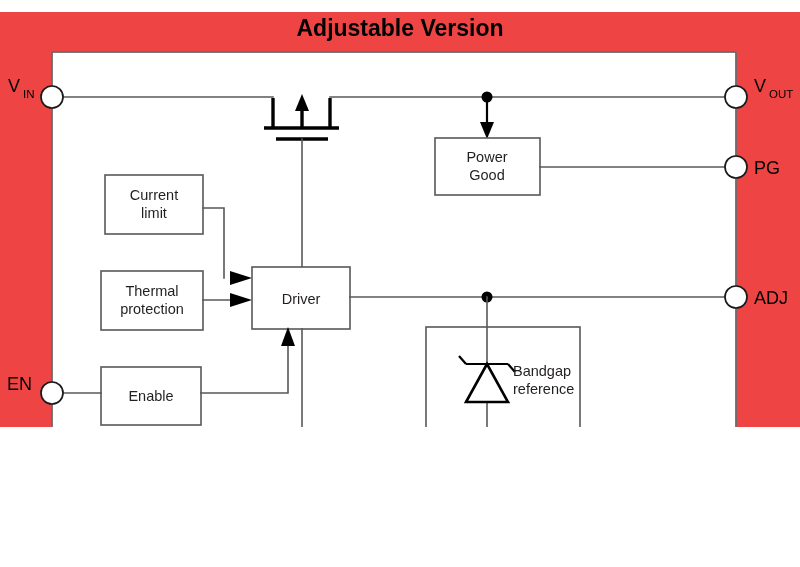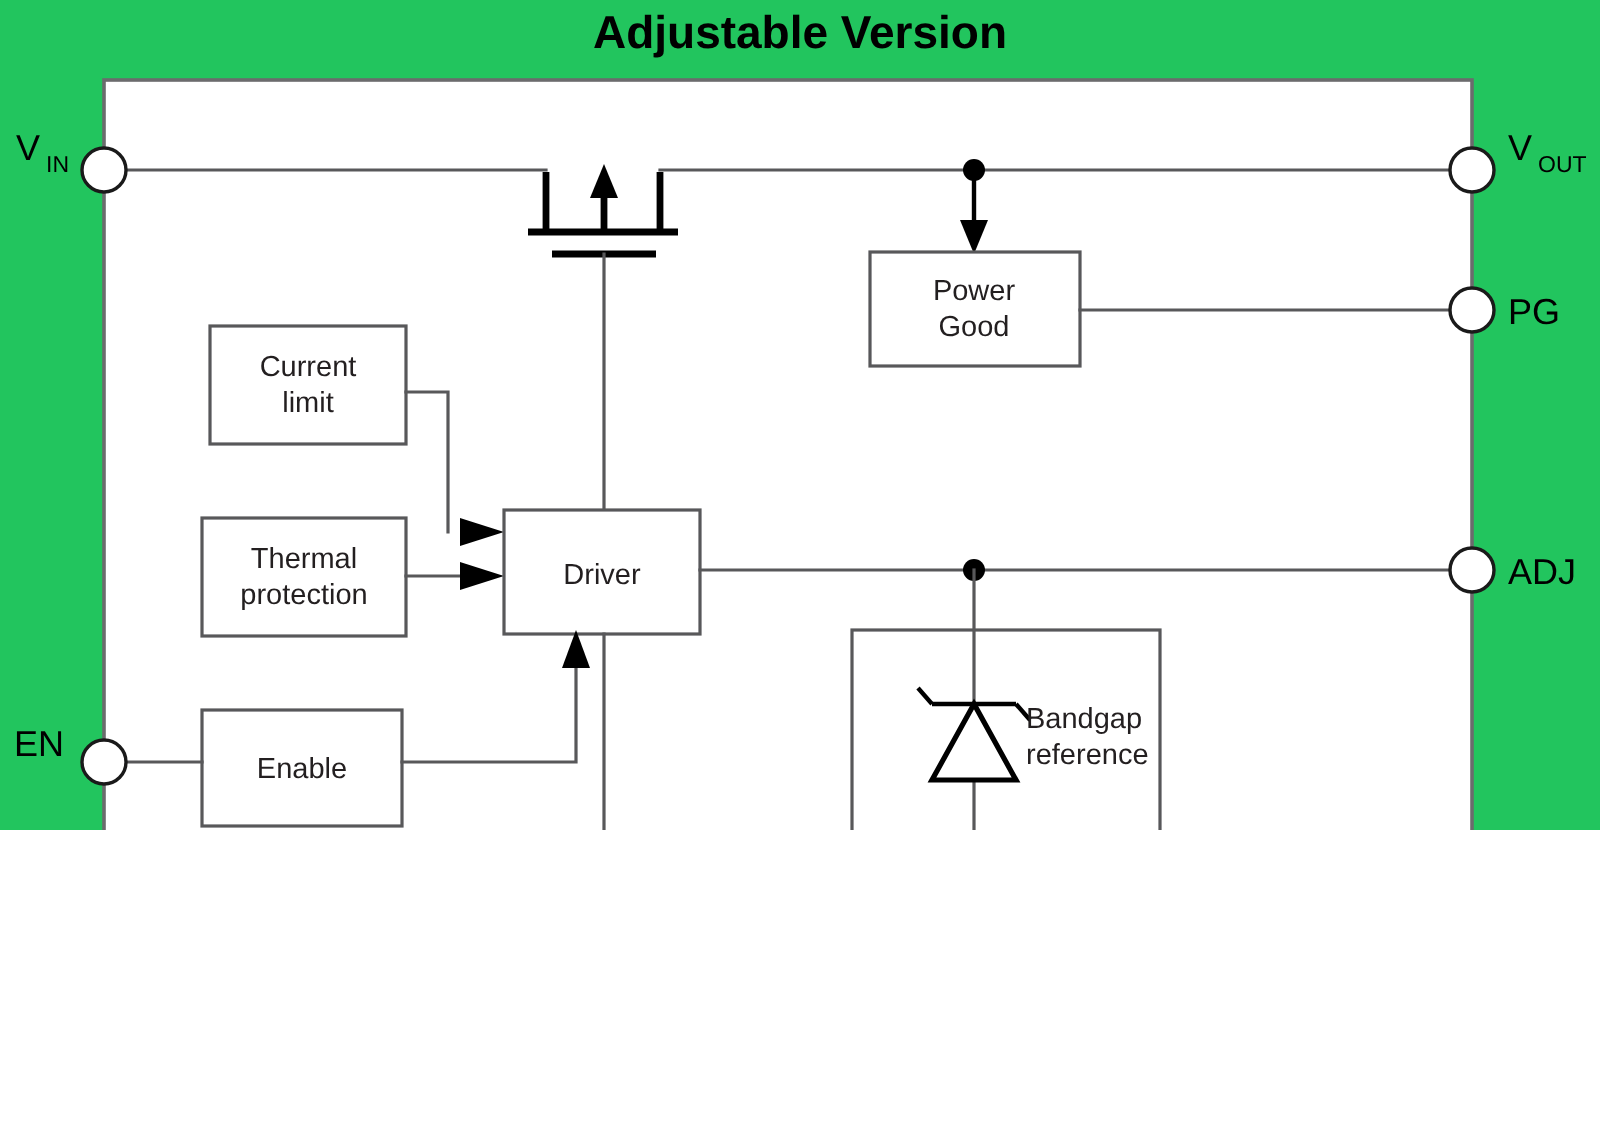--- a/index.html
+++ b/index.html
@@ -7,22 +7,23 @@
     padding: 0;
     background: #ffffff;
   }
   body {
     font-family: "Liberation Sans", sans-serif;
   }
   #stage {
     position: relative;
     width: 800px;
     height: 415px;
-    background: #22c55e;
+    background: #ef4444;
     overflow: hidden;
+    margin-top: 12px;
   }
   svg#diagram {
     display: block;
     width: 800px;
     height: 567px;
   }
   .wire {
     stroke: #58585a;
     stroke-width: 1.6;
     fill: none;

